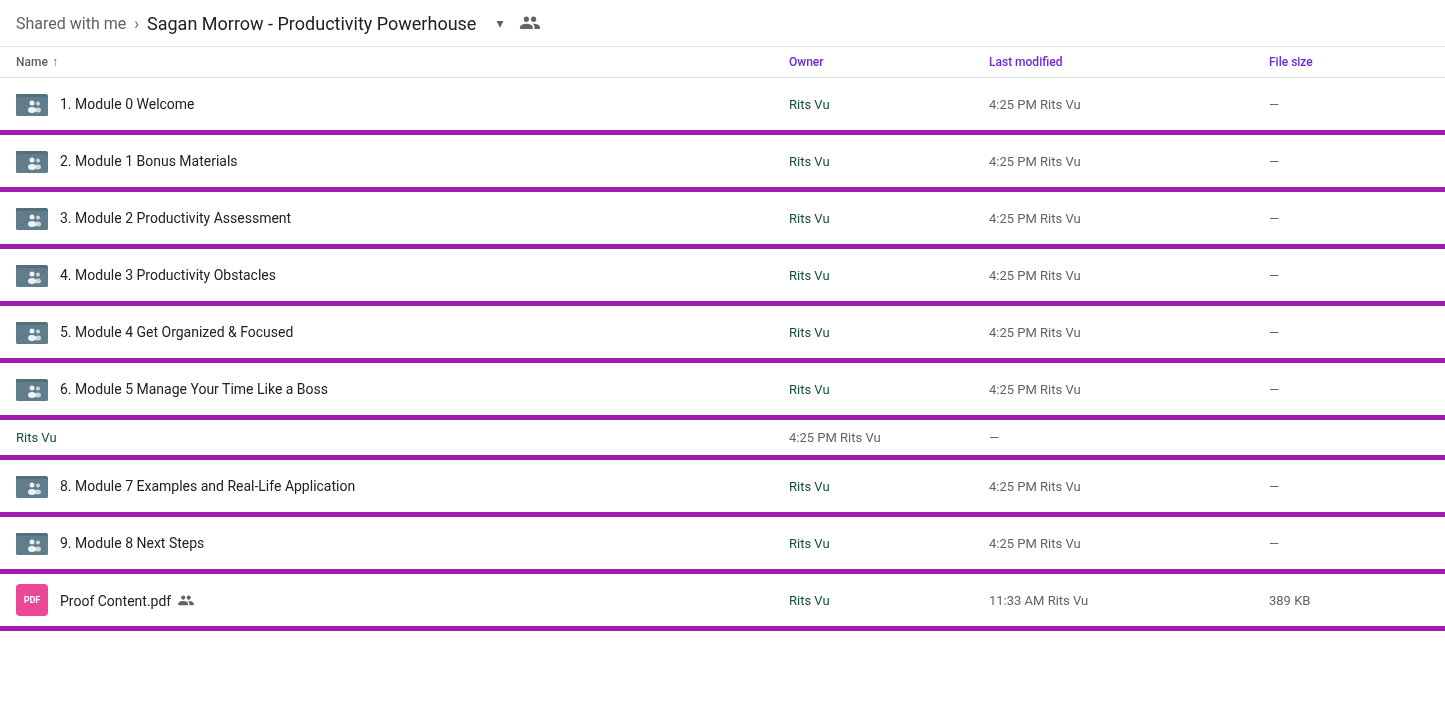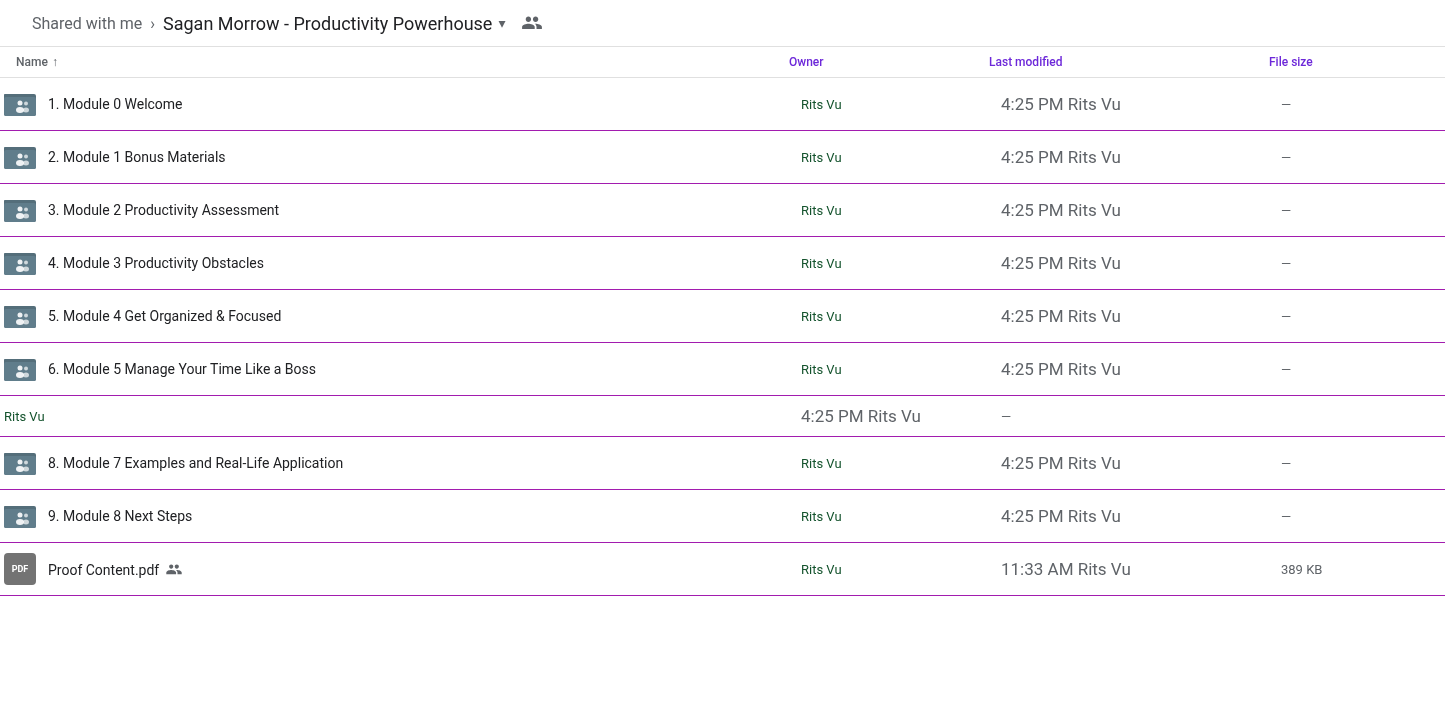--- a/index.html
+++ b/index.html
@@ -7,41 +7,41 @@
       font-family: 'Roboto', Arial, sans-serif;
       font-size: 14px;
       color: #3c4043;
       background: #fff;
     }
 
     
     .breadcrumb {
       display: flex;
       align-items: center;
-      padding: 12px 32px;
+      padding: 12px 16px;
       font-size: 18px;
       color: #5f6368;
       border-bottom: 1px solid #e0e0e0;
       gap: 8px;
     }
     .breadcrumb-shared {
       color: #5f6368;
       font-size: 16px;
     }
     .breadcrumb-sep {
       color: #5f6368;
       font-size: 16px;
     }
     .breadcrumb-current {
       color: #202124;
       font-size: 18px;
       font-weight: 400;
       display: flex;
       align-items: center;
-      gap: 6px;
+      gap: 20px;
     }
     .breadcrumb-dropdown-icon {
       color: #5f6368;
       font-size: 14px;
     }
     .breadcrumb-people-icon {
       margin-left: 8px;
       color: #5f6368;
     }
 
@@ -68,22 +68,22 @@
     }
     .sort-icon {
       font-size: 12px;
       color: #5f6368;
     }
 
     
     .file-row {
       display: grid;
       grid-template-columns: 1fr 200px 280px 160px;
-      padding: 10px 4px;
-      border-bottom: 1px solid #a21caf;
+      padding: 10px 16px;
+      border-bottom: 5px solid #a21caf;
       align-items: center;
       cursor: pointer;
     }
     .file-name-cell {
       display: flex;
       align-items: center;
       gap: 12px;
     }
 
     
@@ -95,34 +95,34 @@
 
     .file-label {
       font-size: 14px;
       color: #202124;
     }
     .owner-cell {
       font-size: 13px;
       color: #14532d;
     }
     .modified-cell {
-      font-size: 17px;
+      font-size: 13px;
       color: #5f6368;
     }
     .size-cell {
       font-size: 13px;
       color: #5f6368;
     }
 
     
     .pdf-icon {
       width: 32px;
       height: 32px;
       min-width: 32px;
-      background: #737373;
+      background: #ec4899;
       border-radius: 4px;
       display: flex;
       align-items: center;
       justify-content: center;
       color: #fff;
       font-size: 9px;
       font-weight: 700;
     }
 
     .people-small {

